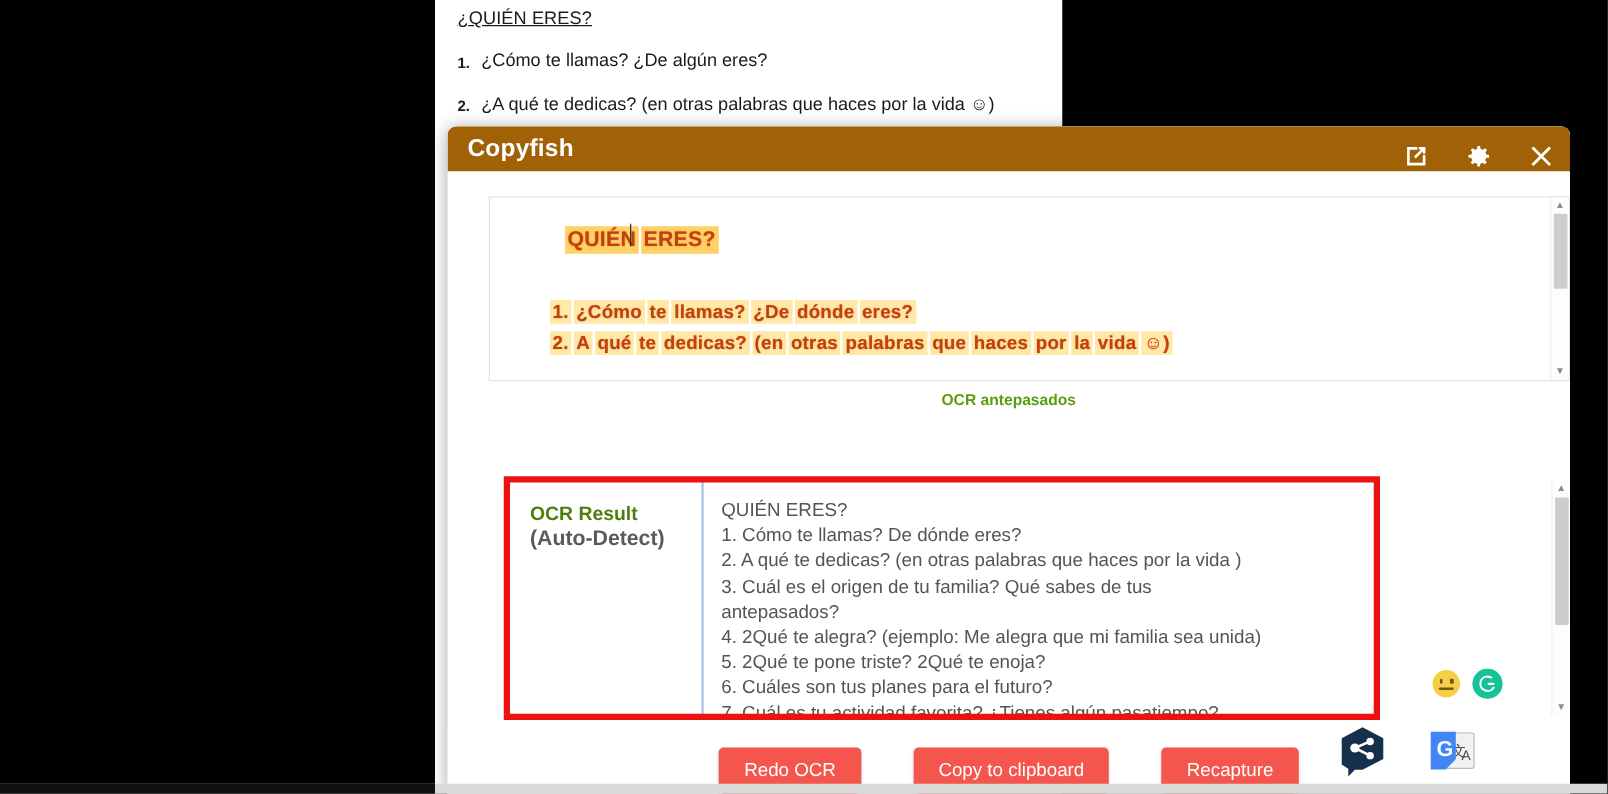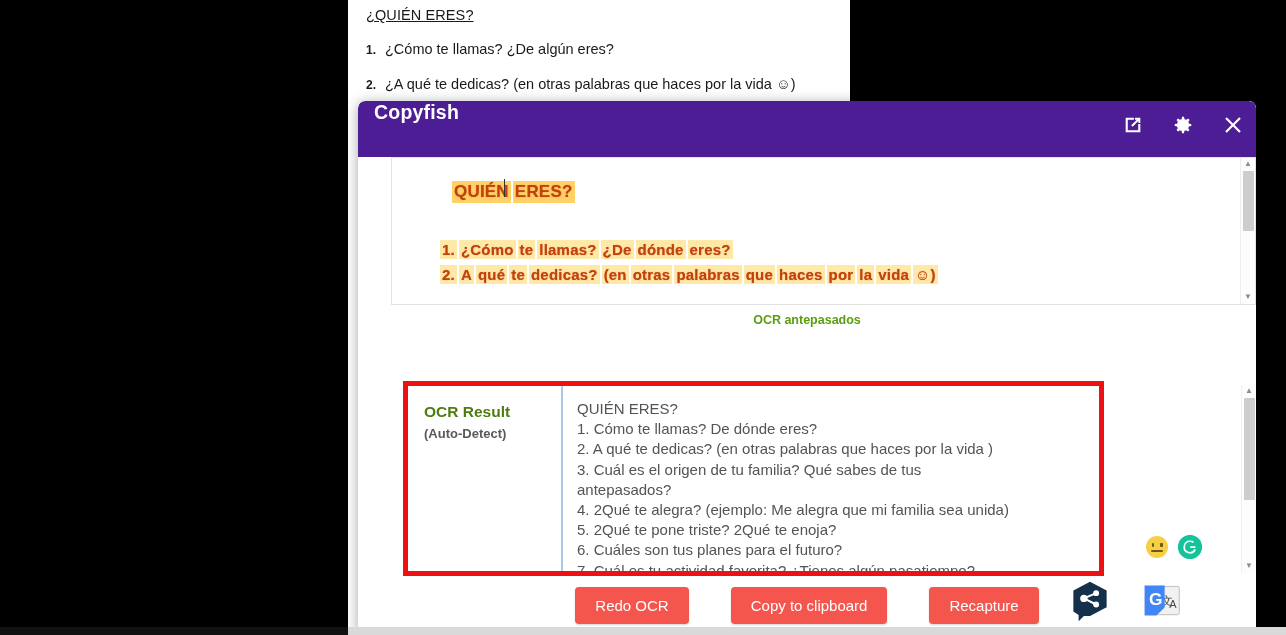--- a/index.html
+++ b/index.html
@@ -31,23 +31,23 @@
 
   
   .popup {
     position: absolute; left: 358px; top: 101px; width: 898px; height: 534px;
     background: #ffffff;
     border-radius: 7px 7px 0 0;
     box-shadow: 0 2px 14px rgba(0,0,0,.35);
     overflow: hidden;
   }
   .titlebar {
-    position: relative; height: 56px; background: #4c1d95;
+    position: relative; height: 36px; background: #a16207;
     border-radius: 7px 7px 0 0;
-    display: flex; 
+    display: flex; align-items: center;
   }
   .title-text {
     color: #fff; font-size: 19.5px; font-weight: bold; margin-left: 16px;
     letter-spacing: .2px;
   }
   .title-actions {
     position: absolute; right: 12px; top: 0; height: 48px;
     display: flex; align-items: center; gap: 28px;
   }
   .ticon { width: 22px; height: 22px; cursor: pointer; display:block; }
@@ -96,31 +96,31 @@
 
   
   .result-wrap {
     position: absolute; left: 33px; top: 284px; width: 865px; height: 188px;
     background: #fff; display: flex;
   }
   .result-label {
     width: 170px; padding: 18px 0 0 33px; color: #555;
   }
   .rl-main { font-size: 15.5px; font-weight: bold; color: #4d7c0f; }
-  .rl-sub  { font-size: 13px; font-weight: bold; color: #5a5a5a; margin-top: 5px; }
+  .rl-sub  { font-size: 17px; font-weight: bold; color: #5a5a5a; margin-top: 0; }
   .result-text {
     flex: 1; border-left: 2px solid #aac9e8; padding: 14px 0 0 14px;
     color: #545454; font-size: 15px; line-height: 20.2px; overflow: hidden;
     white-space: pre-wrap;
   }
 
   
   .footer {
     position: absolute; left: 0; top: 480px; width: 898px; height: 54px;
-    display: flex; justify-content: center; align-items: flex-start; gap: 42px;
+    display: flex; justify-content: center; align-items: flex-end; gap: 42px;
     padding-top: 6px; background: #fff;
   }
   .btn {
     background: #f4564e; color: #fff; border: none; border-radius: 4px;
     font-size: 15px; font-family: "Liberation Sans", sans-serif;
     padding: 10px 20px; cursor: pointer; box-shadow: 0 1px 2px rgba(0,0,0,.18);
   }
   .emoji-btn {
     position: absolute; left: 1146px; top: 536px; width: 22px; height: 22px;
     border-radius: 50%; background: #f7cf46; cursor: pointer;

